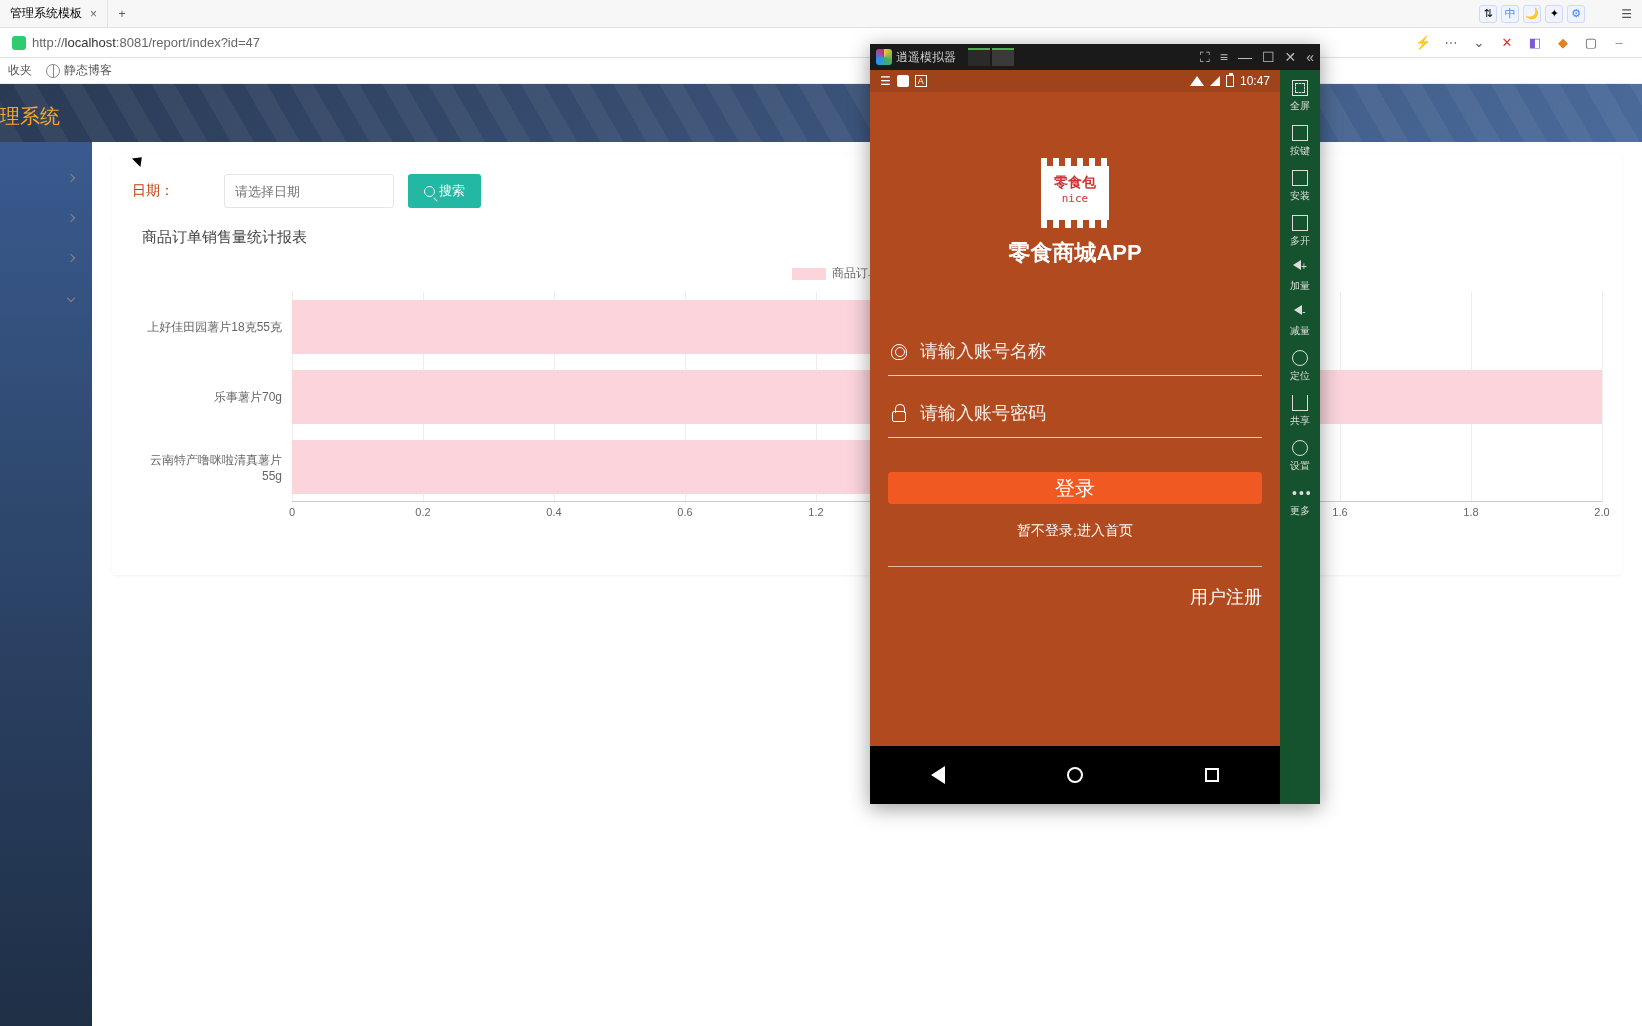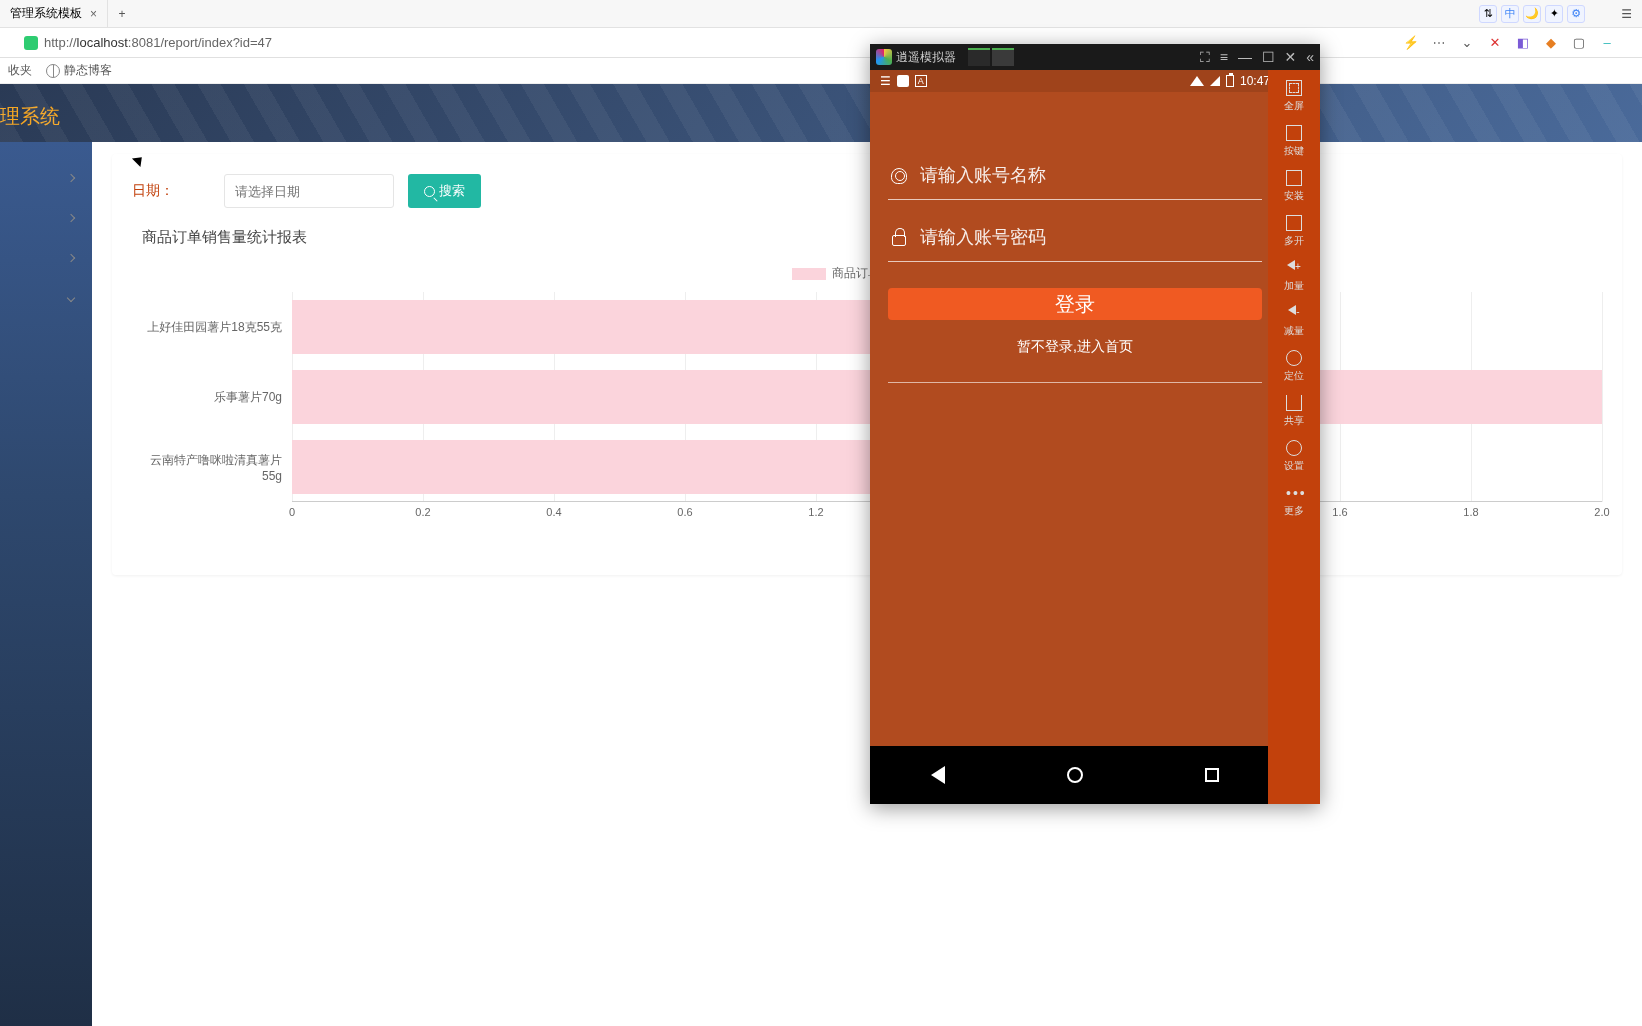--- a/index.html
+++ b/index.html
@@ -7,21 +7,21 @@
 
   
   .tabbar { height:28px; display:flex; align-items:center; background:#f7f7f7; border-bottom:1px solid #e2e2e2; font-size:12px; }
   .tab { height:28px; display:flex; align-items:center; padding:0 10px; border-right:1px solid #e2e2e2; gap:8px; }
   .tab-close { color:#666; cursor:pointer; }
   .newtab { width:28px; text-align:center; color:#555; cursor:pointer; }
   .ext-icons { margin-right:6px; display:flex; gap:4px; }
   .ext-box { width:18px; height:18px; border:1px solid #cfd8ff; background:#f0f4ff; border-radius:3px; display:flex;align-items:center;justify-content:center;font-size:11px; }
   .menu-r { margin-left:4px; margin-right:10px; color:#555; }
 
-  .addrbar { height:30px; display:flex; align-items:center; padding:0 24px; background:#fff; border-bottom:1px solid #e0e0e0; font-size:13px; gap:6px; }
+  .addrbar { height:30px; display:flex; align-items:center; padding:0 12px; background:#fff; border-bottom:1px solid #e0e0e0; font-size:13px; gap:6px; }
   .secure { width:14px;height:14px;background:#2ecc71;border-radius:3px;display:inline-block; }
   .url { color:#666; }
   .url .host { color:#333; }
   .spacer { flex:1; }
   .addr-btn { width:22px; text-align:center; color:#555; }
 
   .bookmarkbar { height:26px; display:flex; align-items:center; padding:0 8px; font-size:12px; color:#555; gap:14px; background:#fff; border-bottom:1px solid #eee;}
   .bm-item { display:flex;align-items:center;gap:4px; }
   .globe { width:14px;height:14px;border:1.5px solid #888;border-radius:50%; position:relative;}
   .globe::after{content:"";position:absolute;left:6px;top:0;width:0;height:12px;border-left:1px solid #888;}
@@ -82,40 +82,40 @@
   .batt { display:inline-block; width:8px;height:12px;border:1px solid #fff; position:relative;}
   .batt::after{content:"";position:absolute;left:2px;top:-3px;width:4px;height:2px;background:#fff;}
   .app-logo-wrap { text-align:center; margin-top:70px; }
   .app-logo { display:inline-block; width:68px; height:62px; background:#fff; position:relative;}
   .app-logo::before,.app-logo::after{content:"";position:absolute;left:0;right:0;height:8px;background:
     repeating-linear-gradient(90deg,#fff 0 6px,#b14b1f 6px 12px);}
   .app-logo::before{top:-4px;} .app-logo::after{bottom:-4px;}
   .app-logo-txt1{color:#c33;font-size:14px;font-weight:bold;display:block;margin-top:12px;}
   .app-logo-txt2{color:#c33;font-size:11px;font-family:monospace;display:block;}
   .app-name { color:#fff; font-size:22px; font-weight:bold; margin-top:14px; }
-  .login-form { margin:60px 18px 0; }
+  .login-form { margin:60px 18px 8px; }
   .field { display:flex; align-items:center; gap:10px; border-bottom:1px solid rgba(255,255,255,0.7); height:48px;}
   .field + .field { margin-top:14px; }
   .f-icon { width:22px; height:22px; display:flex;align-items:center;justify-content:center;}
   .user-ico { width:16px;height:16px;border:1.5px solid #fff;border-radius:50% 50% 40% 40%;position:relative;}
   .user-ico::before{content:"";position:absolute;left:3px;top:2px;width:8px;height:8px;border:1.5px solid #fff;border-radius:50%;}
   .lock-ico { width:14px;height:11px;border:1.5px solid #fff;border-radius:2px;position:relative;margin-top:6px;}
   .lock-ico::before{content:"";position:absolute;left:2px;top:-8px;width:8px;height:8px;border:1.5px solid #fff;border-bottom:none;border-radius:5px 5px 0 0;}
   .field input { flex:1; background:transparent; border:none; outline:none; color:#fff; font-size:18px;}
   .field input::placeholder{color:rgba(255,255,255,0.9);}
   .login-btn { margin:26px 18px 0; height:32px; background:#f05a22; color:#fff; font-size:20px; border:none; border-radius:4px; width:calc(100% - 36px); cursor:pointer;}
   .skip { text-align:center; color:#fff; font-size:14px; margin-top:18px; }
   .hr { height:0; border-top:1px solid rgba(255,255,255,0.6); margin:26px 18px 0;}
   .reg { text-align:right; color:#fff; font-size:18px; margin:18px 18px 0;}
   .navbar { margin-top:auto; height:58px; background:#000; display:flex; justify-content:space-around; align-items:center;}
   .nav-tri { width:0;height:0;border-top:9px solid transparent;border-bottom:9px solid transparent;border-right:14px solid #fff;}
   .nav-circ { width:16px;height:16px;border:2px solid #fff;border-radius:50%;}
   .nav-sq { width:14px;height:14px;border:2px solid #fff;}
 
-  .emu-side { position:absolute; right:0; top:26px; width:52px; bottom:0; background:#c2410c; display:flex; flex-direction:column; align-items:center; padding-top:4px;}
+  .emu-side { position:absolute; right:0; top:26px; width:40px; bottom:0; background:#14532d; display:flex; flex-direction:column; align-items:center; padding-top:4px;}
   .es { width:40px; text-align:center; color:#ddd; font-size:10px; padding:6px 0; cursor:pointer;}
   .es .ico { display:block; margin:0 auto 3px; width:16px;height:16px;}
   .i-full { border:1.5px solid #ddd; position:relative;}
   .i-full::after{content:"";position:absolute;left:2px;top:2px;right:2px;bottom:2px;border:1px dashed #ddd;}
   .i-keys { border:1.5px solid #ddd;}
   .i-inst { width:14px;height:14px;border:1.5px solid #ddd;}
   .i-mult { width:14px;height:14px;border:1.5px solid #ddd;border-style:double;}
   .i-vol { width:0;height:0;border-top:5px solid transparent;border-bottom:5px solid transparent;border-right:8px solid #ddd;display:inline-block;}
   .i-loc { width:10px;height:10px;border:1.5px solid #ddd;border-radius:50%;margin:0 auto;}
   .i-share { width:14px;height:12px;border:1.5px solid #ddd;border-top:none;}
@@ -281,38 +281,46 @@
         <span style="border:1px solid #fff;padding:0 2px;font-size:9px;">A</span>
       </div>
       <div class="sb-right">
         <span class="wifi"></span>
         <span class="sig"></span>
         <span class="batt"></span>
         <span>10:47</span>
       </div>
     </div>
 
+    <div class="app-logo-wrap">
+      <span class="app-logo">
+        <span class="app-logo-txt1">零食包</span>
+        <span class="app-logo-txt2">nice</span>
+      </span>
+      <div class="app-name">零食商城APP</div>
+    </div>
 
     <div class="login-form">
       <div class="field">
         <span class="f-icon">
             <span class="user-ico"></span>
           </span>
         <input placeholder="请输入账号名称" style="">
       </div>
       <div class="field">
         <span class="f-icon">
             <span class="lock-ico"></span>
           </span>
         <input type="password" placeholder="请输入账号密码" style="">
       </div>
     </div>
     <button class="login-btn">登录</button>
     <div class="skip">暂不登录,进入首页</div>
     <div class="hr"></div>
+    <div class="reg">用户注册</div>
 
     <div class="navbar">
       <span class="nav-tri"></span>
       <span class="nav-circ"></span>
       <span class="nav-sq"></span>
     </div>
   </div>
 
   <div class="emu-side">
     <div class="es"><span class="ico i-full"></span><span>全屏</span></div>

